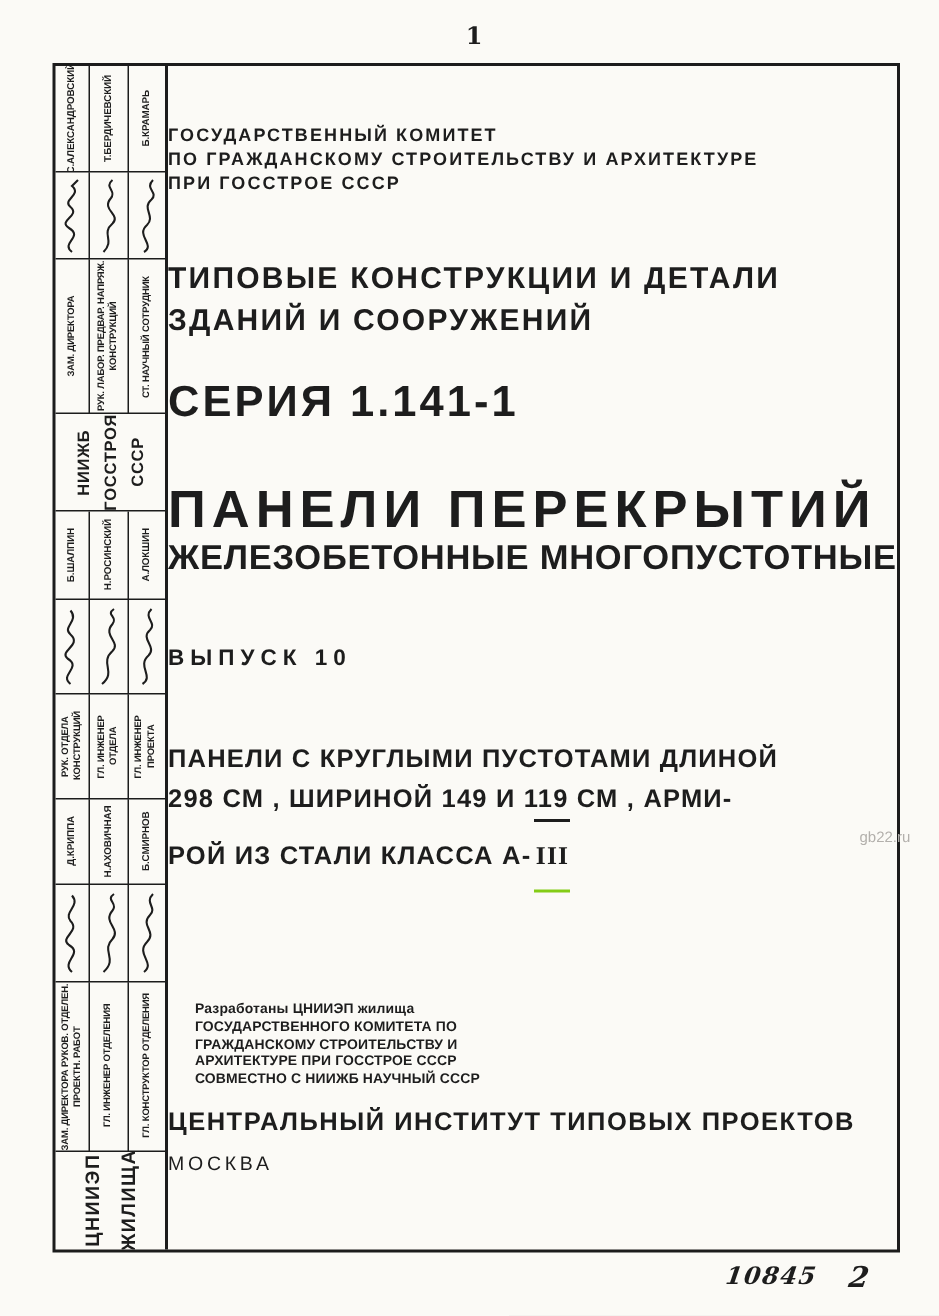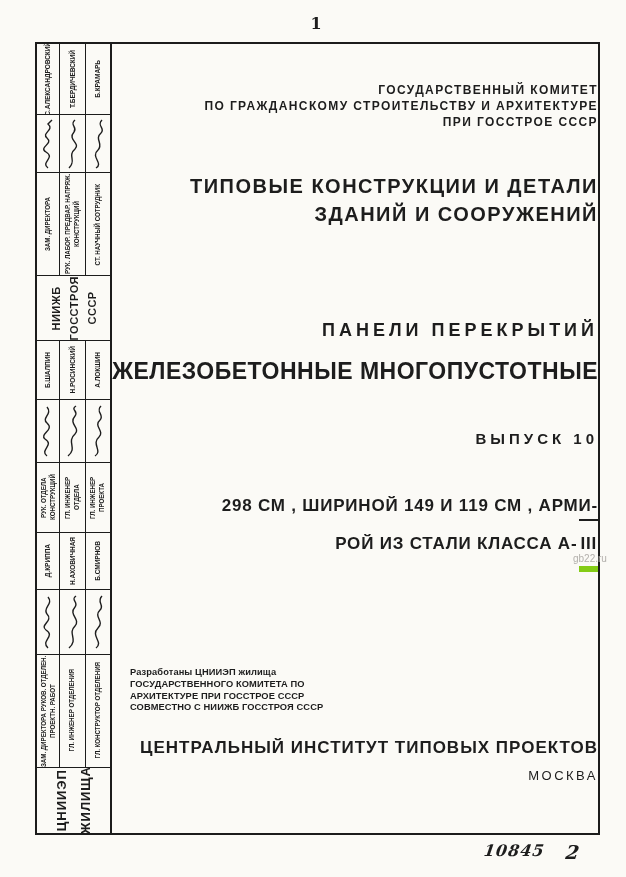--- a/index.html
+++ b/index.html
@@ -69,31 +69,31 @@
     line-height:8px;
     white-space:normal;
   }
   .vt.name{font-size:6.6px;letter-spacing:-0.1px;}
   .vt.title{font-size:6.3px;letter-spacing:-0.1px;line-height:8.5px;}
   .vt.org1{font-size:11px;line-height:18px;letter-spacing:0.5px;}
   .vt.org2{font-size:13px;line-height:24px;letter-spacing:1px;}
   .sig-svg{transform:rotate(0deg);}
   
   .main{position:relative;flex:1 1 auto;}
-  .cblock{position:absolute;left:0;width:100%;text-align:right;}
+  .cblock{position:absolute;left:0;width:100%;text-align:left;}
   .committee{top:38px;font-size:12px;font-weight:bold;letter-spacing:1.4px;line-height:16px;}
   .doctype{top:128px;font-size:20px;font-weight:bold;letter-spacing:1.5px;line-height:28px;}
   .series{top:208px;font-size:29px;font-weight:bold;letter-spacing:2px;}
-  .title1{top:276px;font-size:18px;font-weight:bold;letter-spacing:4px;}
+  .title1{top:276px;font-size:35px;font-weight:bold;letter-spacing:4px;}
   .title2{top:314px;font-size:23px;font-weight:bold;letter-spacing:0.5px;}
   .issue{top:386px;font-size:15px;font-weight:bold;letter-spacing:4px;}
   .desc{top:448px;font-size:17px;font-weight:bold;letter-spacing:0.8px;line-height:27px;}
   .steel{
-    border-top:2px solid #1d1d1d;border-bottom:6px solid #84cc16;
-    padding:15px 1px;margin-left:2px;line-height:15px;display:inline-block;
+    border-top:2px solid #1d1d1d;border-bottom:2px solid #84cc16;
+    padding:15px 1px;margin-left:2px;line-height:15px;display:inline-block;font-family:Liberation Serif, serif;
   }
   .cols{top:583px;display:flex;justify-content:space-between;padding:0 18px;box-sizing:border-box;text-align:left;}
   .col{width:224px;font-size:9.3px;font-weight:bold;line-height:11.8px;letter-spacing:0.1px;margin-top:40px;}
   .institute{top:694px;font-size:17px;font-weight:bold;letter-spacing:1px;}
   .city{top:724px;font-size:13px;letter-spacing:2.5px;font-weight:normal;}
 </style>
 </head>
 <body>
 
 <div class="page">
@@ -246,37 +246,40 @@
         <div>ГОСУДАРСТВЕННЫЙ КОМИТЕТ</div>
         <div>ПО ГРАЖДАНСКОМУ СТРОИТЕЛЬСТВУ И АРХИТЕКТУРЕ</div>
         <div>ПРИ ГОССТРОЕ СССР</div>
       </div>
 
       <div class="cblock doctype">
         <div>ТИПОВЫЕ КОНСТРУКЦИИ И ДЕТАЛИ</div>
         <div>ЗДАНИЙ И СООРУЖЕНИЙ</div>
       </div>
 
+      <div class="cblock series">СЕРИЯ 1.141-1</div>
 
       <div class="cblock title1">ПАНЕЛИ ПЕРЕКРЫТИЙ</div>
       <div class="cblock title2">ЖЕЛЕЗОБЕТОННЫЕ МНОГОПУСТОТНЫЕ</div>
 
       <div class="cblock issue">ВЫПУСК 10</div>
 
       <div class="cblock desc">
+        <div>ПАНЕЛИ С КРУГЛЫМИ ПУСТОТАМИ ДЛИНОЙ</div>
         <div>298 СМ , ШИРИНОЙ 149 И 119 СМ , АРМИ-</div>
         <div><span>РОЙ ИЗ СТАЛИ КЛАССА А-</span><span class="steel">III</span></div>
       </div>
 
       <div class="cblock cols">
         <div class="col">
           <div>Разработаны ЦНИИЭП жилища</div>
           <div>ГОСУДАРСТВЕННОГО КОМИТЕТА ПО</div>
+          <div>ГРАЖДАНСКОМУ СТРОИТЕЛЬСТВУ И</div>
           <div>АРХИТЕКТУРЕ ПРИ ГОССТРОЕ СССР</div>
-          <div>СОВМЕСТНО С НИИЖБ ГОССТРОЯ СССР</div>
+          <div>СОВМЕСТНО С НИИЖБ НАУЧНЫЙ СССР</div>
         </div>
       </div>
 
       <div class="cblock institute">ЦЕНТРАЛЬНЫЙ ИНСТИТУТ ТИПОВЫХ ПРОЕКТОВ</div>
       <div class="cblock city">МОСКВА</div>
 
     </div>
   </div>
 
   <div class="watermark">gb22.ru</div>

